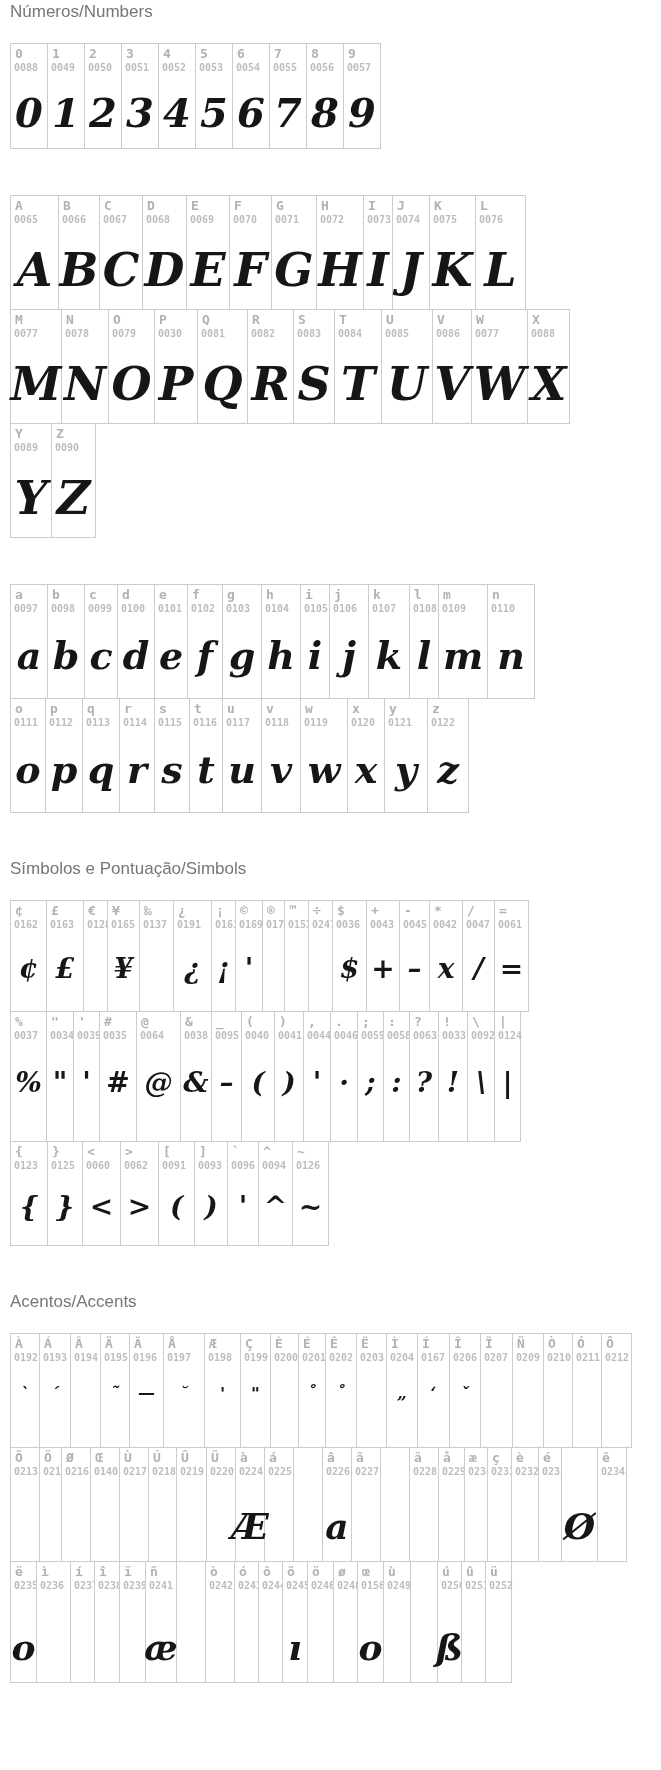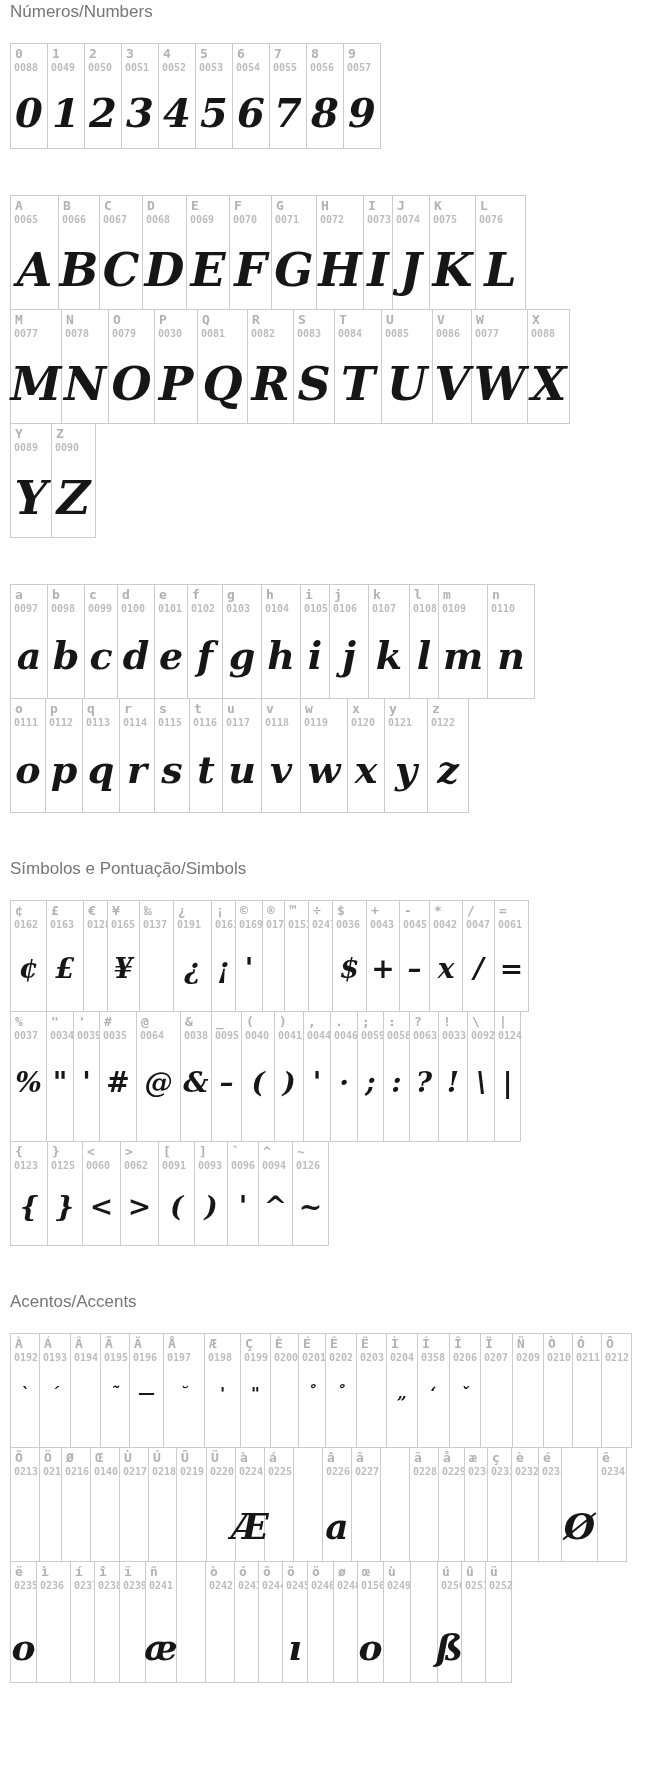--- a/index.html
+++ b/index.html
@@ -654,21 +654,21 @@
           <div class="cell-code">0203</div>
           <div class="cell-glyph glyph-accents"></div>
         </div>
         <div class="cell" style="width: 32px;">
           <div class="cell-char">Ì</div>
           <div class="cell-code">0204</div>
           <div class="cell-glyph glyph-accents">„</div>
         </div>
         <div class="cell" style="width: 33px;">
           <div class="cell-char">Í</div>
-          <div class="cell-code">0358</div>
+          <div class="cell-code">0167</div>
           <div class="cell-glyph glyph-accents">ʻ</div>
         </div>
         <div class="cell" style="width: 32px;">
           <div class="cell-char">Î</div>
           <div class="cell-code">0206</div>
           <div class="cell-glyph glyph-accents">ˇ</div>
         </div>
         <div class="cell" style="width: 33px;">
           <div class="cell-char">Ï</div>
           <div class="cell-code">0207</div>

